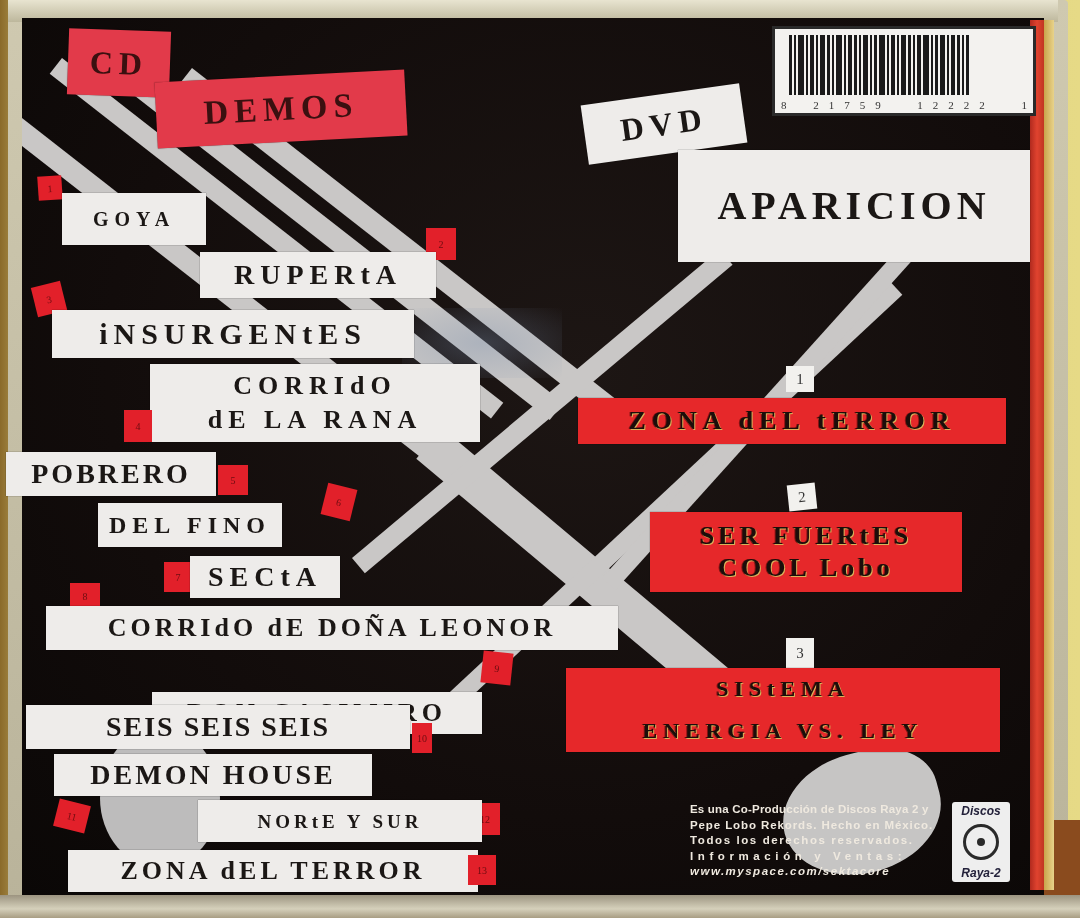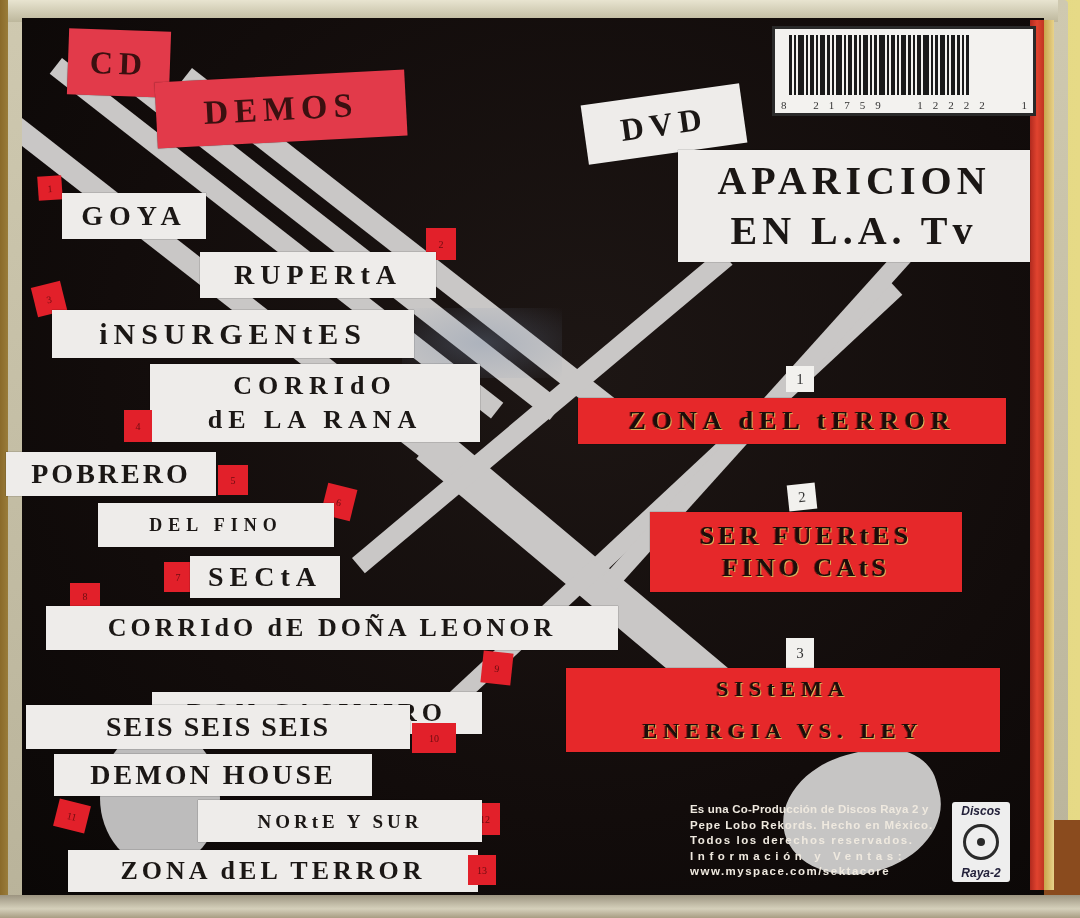--- a/index.html
+++ b/index.html
@@ -64,21 +64,21 @@
     .bc-digits { position: absolute; left: 6px; right: 6px; bottom: 2px; font-size: 11px;
       font-family: "Liberation Serif", serif; color: #333; display: flex; justify-content: space-between; }
     .credits {
       position: absolute; left: 690px; top: 802px; width: 262px;
       font-family: "Liberation Sans", "DejaVu Sans", sans-serif; font-weight: bold;
       color: #efe9df; font-size: 11.5px; line-height: 15.5px; text-align: justify;
     }
     .credits div { white-space: nowrap; letter-spacing: 0.2px; }
     .credits .wide1 { letter-spacing: 1.6px; }
     .credits .wide2 { letter-spacing: 4.6px; }
-    .credits .wide3 { letter-spacing: 1.5px; }
+    .credits .wide3 { letter-spacing: 1.5px; font-style: italic; }
     .logo {
       position: absolute; left: 952px; top: 802px; width: 58px; height: 80px;
       background: #eeeeee; border-radius: 3px; color: #23213a;
       font-family: "Liberation Sans", sans-serif; font-weight: bold; font-style: italic;
       display: flex; flex-direction: column; align-items: center; justify-content: space-between;
       padding: 2px 0; box-sizing: border-box; font-size: 12px;
     }
     .disc { width: 36px; height: 36px; border-radius: 50%; border: 3px solid #2a2a2a;
       box-sizing: border-box; display: flex; align-items: center; justify-content: center; }
     .disc::after { content: ""; width: 8px; height: 8px; border-radius: 50%; background: #2a2a2a; }
@@ -111,21 +111,21 @@
 <div class="label pink" style="left:68px;top:30px;width:102px;height:66px;font-size:32px;transform:rotate(2deg);">
   <span>CD</span>
 </div>
 <div class="label pink" style="left:156px;top:76px;width:250px;height:66px;font-size:34px;transform:rotate(-3deg);">
   <span>DEMOS</span>
 </div>
 
 <div class="tag" style="left:38px;top:176px;transform:rotate(-4deg);">
     <span>1</span>
   </div>
-<div class="label" style="left:62px;top:193px;width:144px;height:46px;font-size:28px;">
+<div class="label" style="left:62px;top:193px;width:144px;height:52px;font-size:20px;">
   <span>GOYA</span>
 </div>
 
 <div class="tag" style="left:426px;top:228px;width:30px;height:32px;">
     <span>2</span>
   </div>
 <div class="label" style="left:200px;top:252px;width:236px;height:46px;font-size:28px;">
   <span>RUPERtA</span>
 </div>
 
@@ -147,21 +147,21 @@
 <div class="label" style="left:6px;top:452px;width:210px;height:44px;font-size:28px;letter-spacing:3px;">
   <span>POBRERO</span>
 </div>
 <div class="tag" style="left:218px;top:465px;width:30px;height:30px;">
     <span>5</span>
   </div>
 
 <div class="tag" style="left:324px;top:486px;width:30px;height:32px;transform:rotate(14deg);">
     <span>6</span>
   </div>
-<div class="label" style="left:98px;top:503px;width:236px;height:44px;font-size:18px;">
+<div class="label" style="left:98px;top:503px;width:184px;height:44px;font-size:24px;">
   <span>DEL FINO</span>
 </div>
 
 <div class="tag" style="left:164px;top:562px;width:28px;height:30px;">
     <span>7</span>
   </div>
 <div class="label" style="left:190px;top:556px;width:150px;height:42px;font-size:28px;">
   <span>SECtA</span>
 </div>
 
@@ -175,21 +175,21 @@
 <div class="label" style="left:152px;top:657px;width:330px;height:42px;font-size:26px;letter-spacing:5px;margin-top:35px;">
   <span>DON CASIMIRO</span>
 </div>
 <div class="tag" style="left:482px;top:652px;width:30px;height:32px;transform:rotate(6deg);">
     <span>9</span>
   </div>
 
 <div class="label" style="left:26px;top:705px;width:384px;height:44px;font-size:28px;letter-spacing:2px;">
   <span>SEIS SEIS SEIS</span>
 </div>
-<div class="tag" style="left:412px;top:723px;width:44px;height:30px;">
+<div class="tag" style="left:412px;top:723px;width:20px;height:30px;">
     <span>10</span>
   </div>
 
 <div class="label" style="left:54px;top:754px;width:318px;height:42px;font-size:28px;letter-spacing:3px;">
   <span>DEMON HOUSE</span>
 </div>
 <div class="tag" style="left:56px;top:802px;width:32px;height:28px;transform:rotate(14deg);">
     <span>11</span>
   </div>
 
@@ -205,36 +205,35 @@
 </div>
 <div class="tag" style="left:468px;top:855px;width:28px;height:30px;">
     <span>13</span>
   </div>
 
 <div class="label" style="left:584px;top:94px;width:160px;height:60px;font-size:32px;transform:rotate(-8deg);">
   <span>DVD</span>
 </div>
 <div class="label" style="left:678px;top:150px;width:352px;height:112px;font-size:40px;flex-direction:column;gap:10px;letter-spacing:5px;">
   <span>APARICION</span>
-  <span>EN L.A. Tv</span>
 </div>
 
 <div class="wtag" style="left:786px;top:366px;">
     <span>1</span>
   </div>
 <div class="label red" style="left:578px;top:398px;width:428px;height:46px;font-size:26px;">
   <span>ZONA dEL tERROR</span>
 </div>
 
 <div class="wtag" style="left:788px;top:484px;transform:rotate(-6deg);">
     <span>2</span>
   </div>
 <div class="label red" style="left:650px;top:512px;width:312px;height:80px;font-size:26px;flex-direction:column;gap:6px;letter-spacing:4px;">
   <span>SER FUERtES</span>
-  <span>FINO CAtS</span>
+  <span>COOL Lobo</span>
 </div>
 
 <div class="wtag" style="left:786px;top:638px;height:30px;">
     <span>3</span>
   </div>
 <div class="label red" style="left:566px;top:668px;width:434px;height:84px;font-size:22px;flex-direction:column;gap:20px;letter-spacing:6px;">
   <span>SIStEMA</span>
   <span>ENERGIA VS. LEY</span>
 </div>
 

